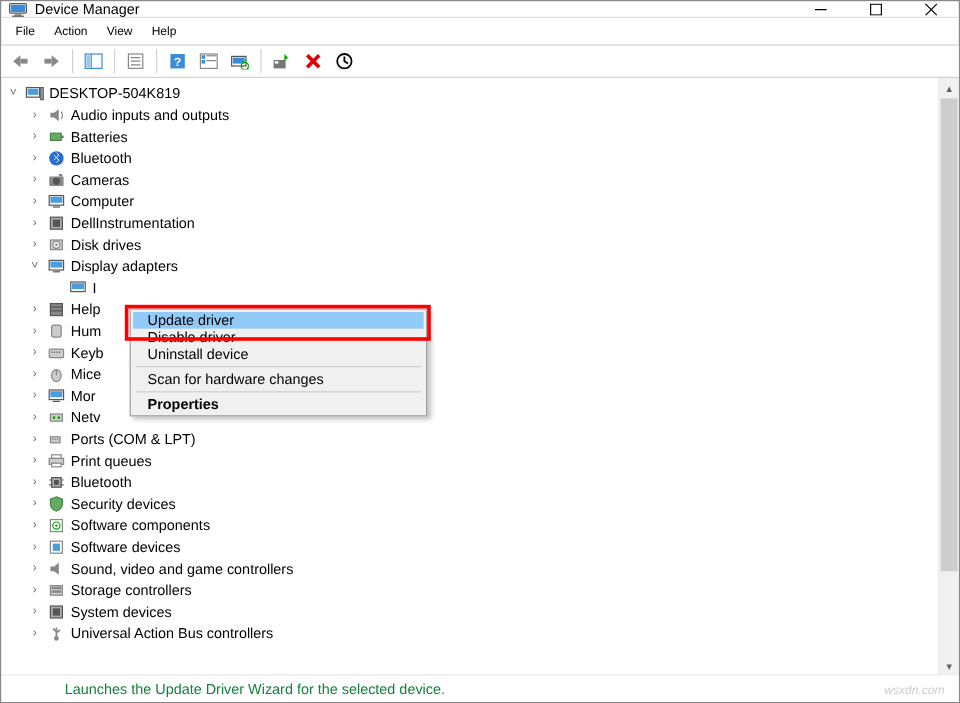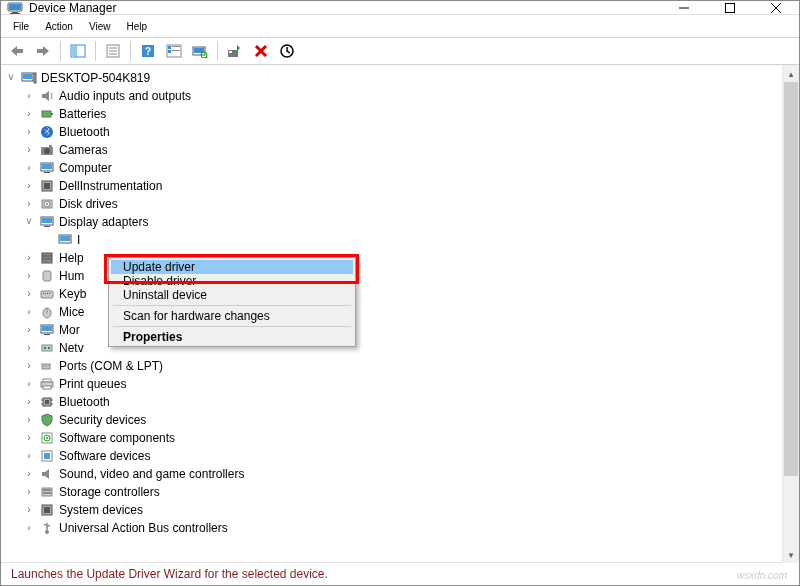--- a/index.html
+++ b/index.html
@@ -26,21 +26,21 @@
     .ctx-menu { position: absolute; left: 107px; top: 256px; width: 248px; background: #f0f0f0; border: 1px solid #a0a0a0; box-shadow: 3px 3px 4px rgba(0,0,0,0.25); z-index: 10; padding: 2px; }
     .ctx-item { padding: 0 12px; font-size: 12px; background: #f0f0f0; }
     .ctx-item.highlight { background: #91c9f7; }
     .ctx-sep { height: 1px; background: #d0d0d0; margin: 3px 2px; }
     .ctx-bold { font-weight: 700; }
     .red-box { position: absolute; left: 103px; top: 253px; width: 255px; height: 30px; border: 3px solid #ff0000; z-index: 11; pointer-events: none; }
     .scrollbar { width: 17px; background: #f0f0f0; display: flex; flex-direction: column; border-left: 1px solid #e8e8e8; }
     .scrollbar .arrow { height: 17px; display: flex; align-items: center; justify-content: center; font-size: 9px; color: #606060; }
     .scrollbar .track { flex: 1; position: relative; }
     .scrollbar .thumb { position: absolute; left: 1px; right: 1px; top: 0; height: 85%; background: #cdcdcd; }
-    .statusbar { height: 22px; display: flex; align-items: center; padding: 0 10px; font-size: 12px; color: #7f1d1d; background: #fff; }
+    .statusbar { height: 22px; display: flex; align-items: center; padding: 0 10px; font-size: 12px; color: #15803d; background: #fff; margin-left: 43px; }
     .watermark { position: absolute; right: 12px; bottom: 4px; font-size: 10px; color: #ccc; font-style: italic; }
   </style>
 </head>
 <body>
 
 <div class="window">
 
   <div class="titlebar">
     <span class="icon">
       <svg width="16" height="16" viewBox="0 0 16 16">

